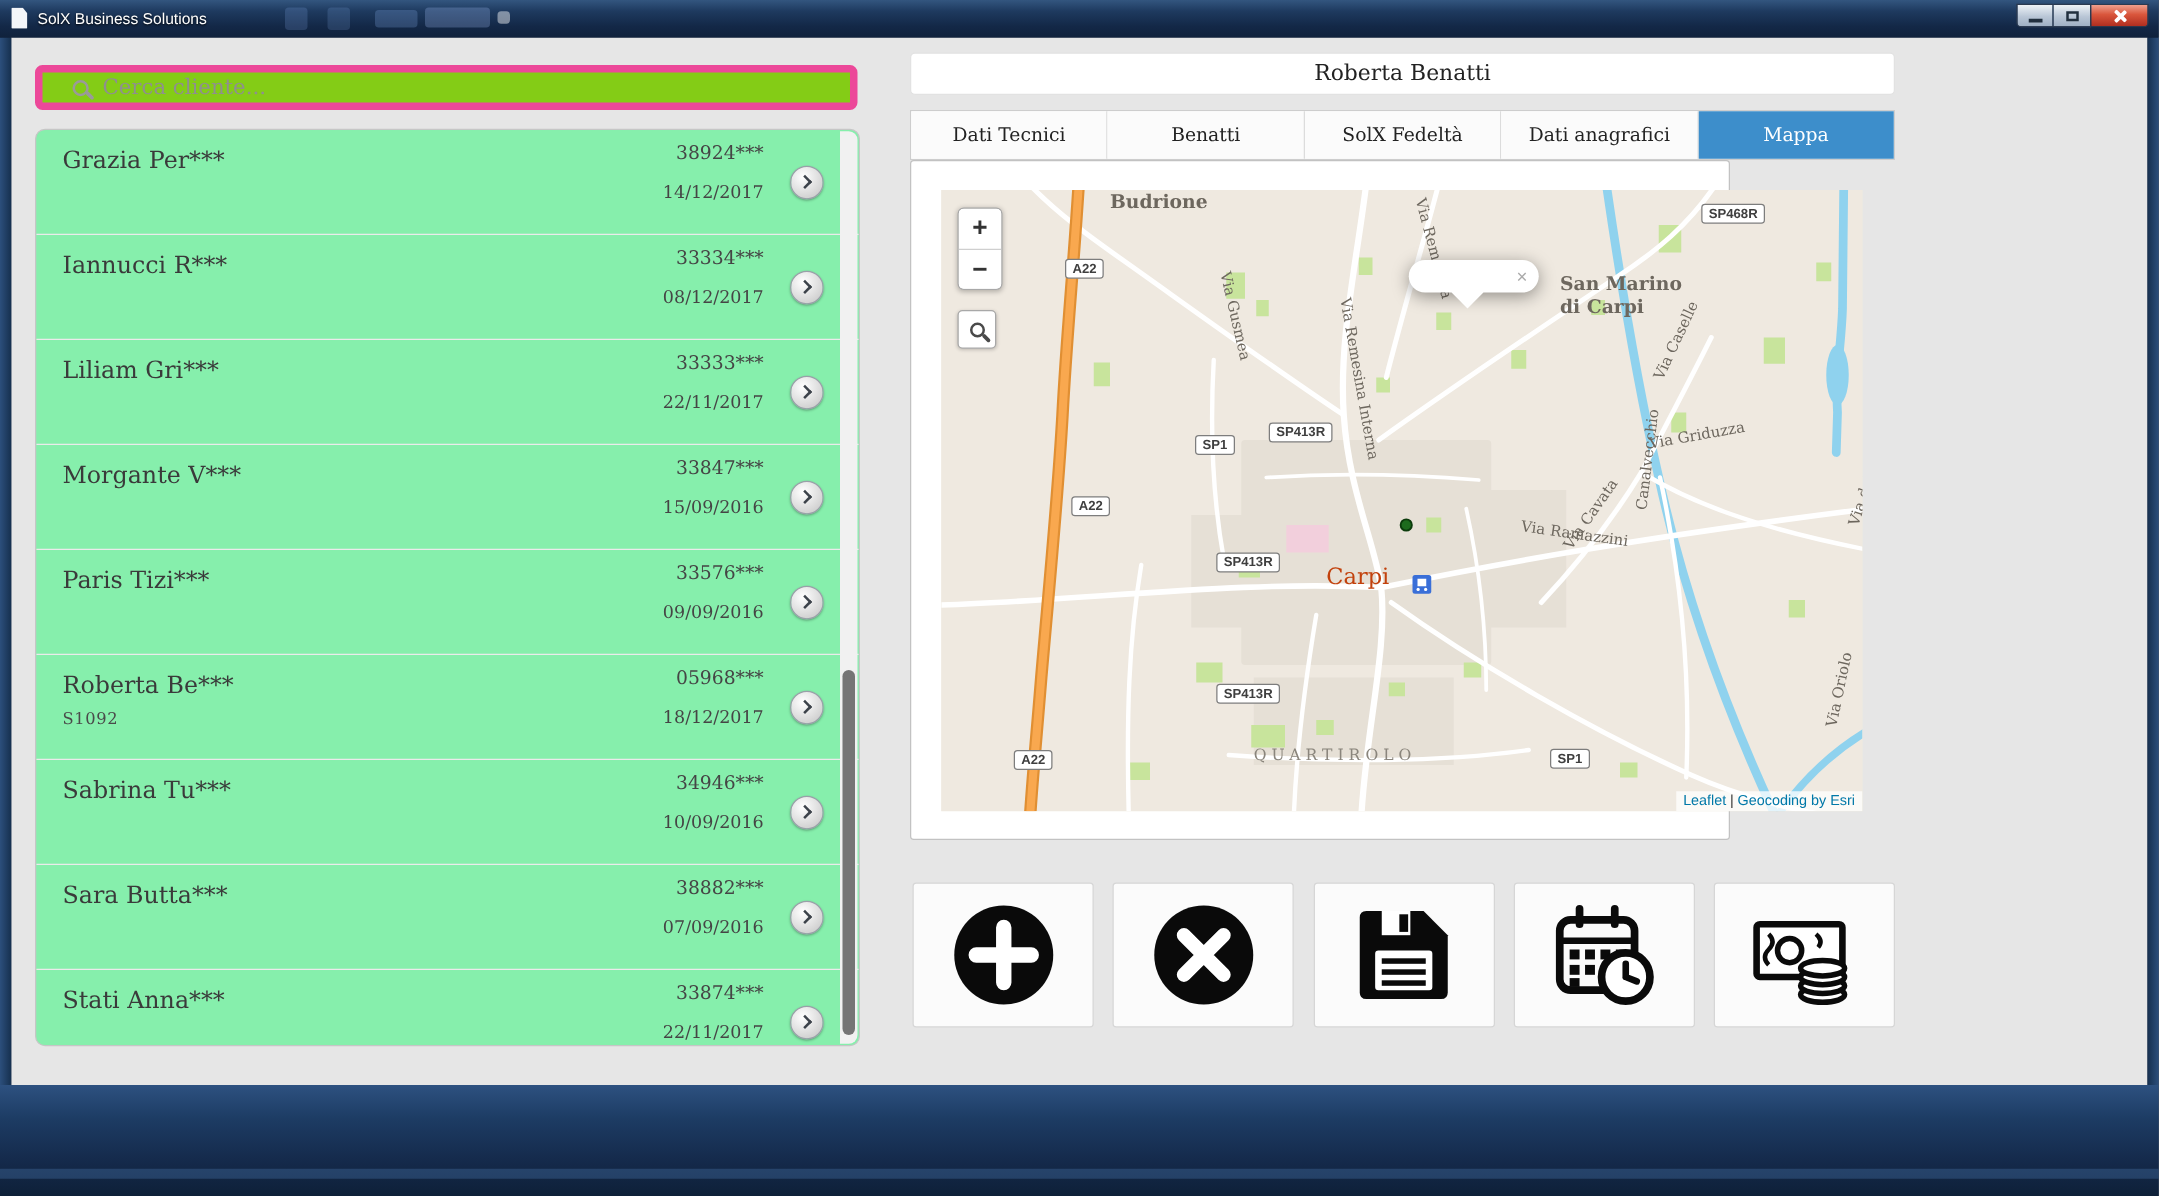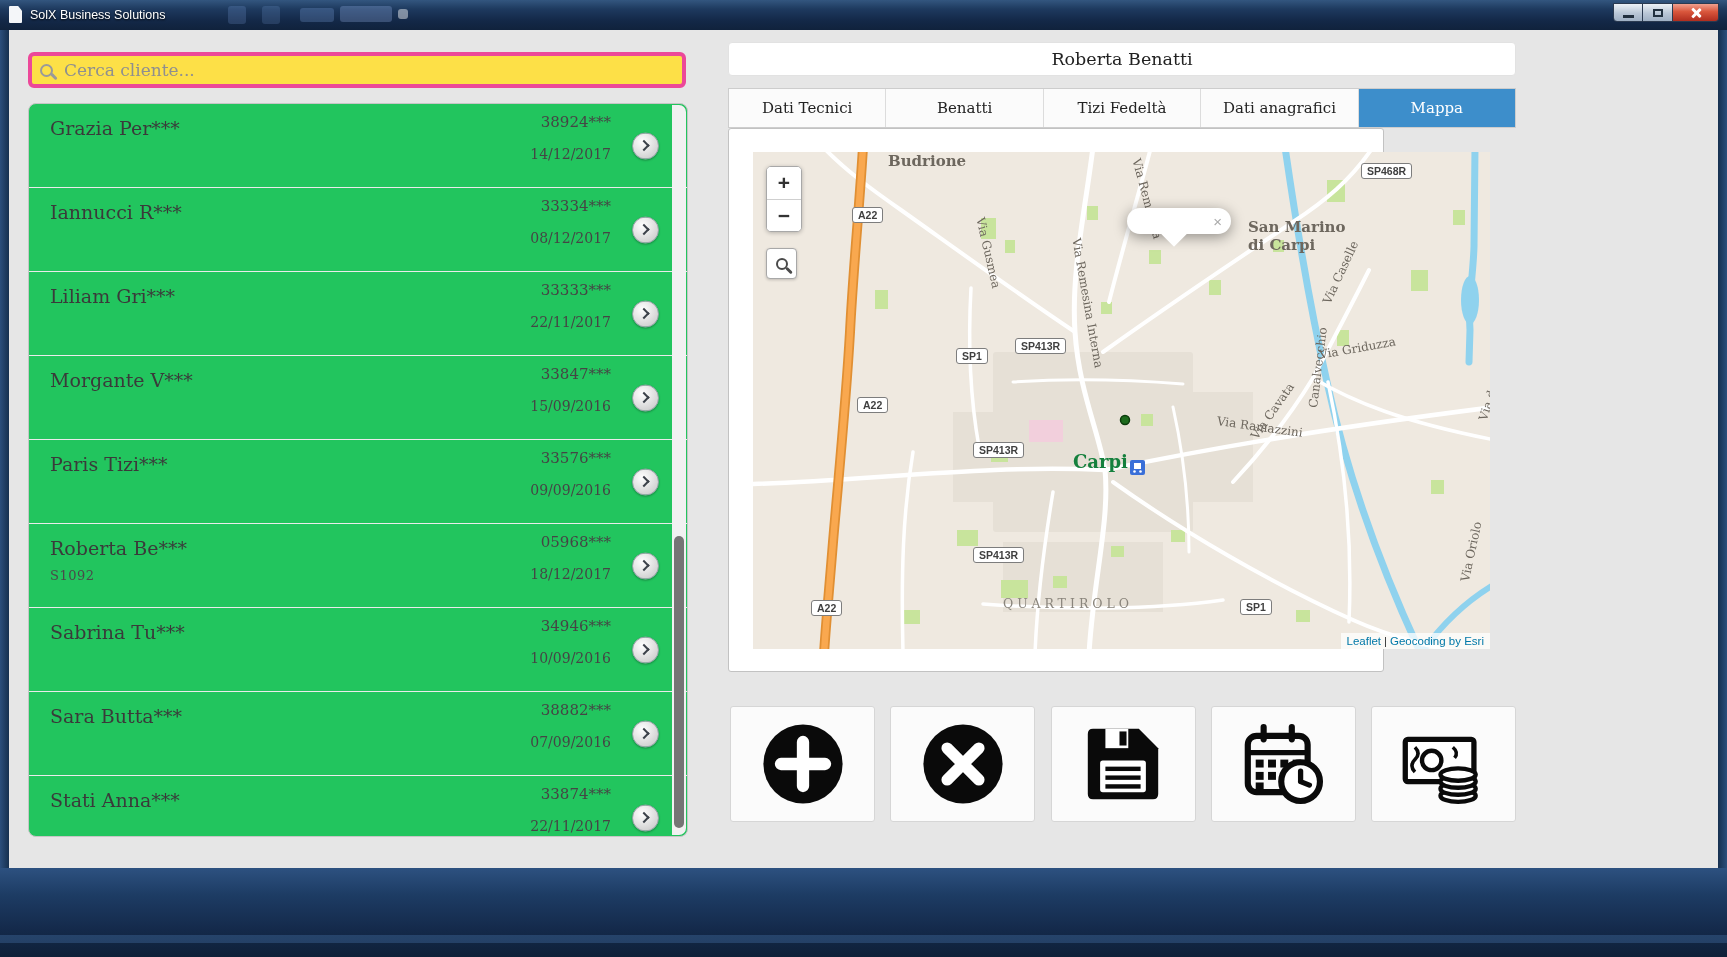--- a/index.html
+++ b/index.html
@@ -31,28 +31,28 @@
 
   .frame-l { position:absolute; left:0; top:30px; bottom:89px; width:9px; background:linear-gradient(90deg,#2c4f7c,#16304f); z-index:40; }
   .frame-r { position:absolute; right:0; top:30px; bottom:89px; width:9px; background:linear-gradient(270deg,#2c4f7c,#16304f); z-index:40; }
   .frame-b { position:absolute; left:0; right:0; bottom:0; height:89px;
     background:linear-gradient(180deg,#2d5180 0%,#1d3c64 30%,#14294a 70%,#0e2038 100%); z-index:40; }
   .frame-b::after { content:""; position:absolute; left:0; right:0; bottom:14px; height:8px; background:rgba(96,150,214,.25); }
 
   .content { position:absolute; left:9px; right:9px; top:30px; bottom:89px; background:#e6e6e6; z-index:10; }
 
   
-  .search-box { position:absolute; left:19px; top:22px; width:658px; height:36px; background:#fde047;
-    border:4px solid #ec4899; border-radius:6px; display:flex; align-items:center; padding:0 8px; gap:11px; }
+  .search-box { position:absolute; left:19px; top:22px; width:658px; height:36px; background:#84cc16;
+    border:6px solid #ec4899; border-radius:6px; display:flex; align-items:center; padding:0 24px; gap:11px; }
   .mag { width:13px; height:13px; border:2px solid #9a9a9a; border-radius:50%; position:relative; flex:0 0 auto; }
   .mag::after { content:""; position:absolute; width:8px; height:2.5px; background:#9a9a9a; right:-7px; bottom:-3px; transform:rotate(45deg); border-radius:2px; }
   .search-box input { flex:1; border:none; outline:none; font:17px "DejaVu Serif",serif; color:#333; background:transparent; }
   .search-box input::placeholder { color:#8f8f8f; }
 
-  .client-list { position:absolute; left:19px; top:73px; width:660px; height:734px; background:#22c55e;
+  .client-list { position:absolute; left:19px; top:73px; width:660px; height:734px; background:#86efac;
     border:1px solid #c6c6c6; border-radius:8px; overflow:hidden; }
   .row { position:relative; height:84px; border-bottom:1px solid #ebebeb; }
   .row-name { position:absolute; left:21px; top:13px; font-size:19px; color:#3a3a3a; }
   .row-sub  { position:absolute; left:21px; top:44px; font-size:13px; color:#4a4a4a; letter-spacing:.5px; }
   .row-code { position:absolute; right:76px; top:9px;  font-size:15px; color:#454545; }
   .row-date { position:absolute; right:76px; top:42px; font-size:14px; color:#454545; }
   .chev { position:absolute; right:28px; top:50%; transform:translateY(-50%); width:27px; height:27px; border-radius:50%;
     background:radial-gradient(circle at 38% 32%, #ffffff, #dedede 55%, #c2c2c2); border:1.5px solid #99a0a8;
     box-shadow:0 1px 2px rgba(0,0,0,.3); display:flex; align-items:center; justify-content:center; }
   .chev-glyph { width:8px; height:8px; border-top:2.5px solid #3c424a; border-right:2.5px solid #3c424a; transform:rotate(45deg); margin-left:-3px; }
@@ -71,21 +71,21 @@
   .tab.active { background:#3d8ecb; color:#fff; }
 
   .map-box { position:absolute; left:719px; top:98px; width:656px; height:544px; background:#fff;
     border:1px solid #c2c2c2; border-radius:3px; }
   .map { position:absolute; left:24px; top:23px; width:737px; height:497px; background:#efe9e0; overflow:hidden; }
   .map svg.map-art { position:absolute; left:0; top:0; }
 
   .town { position:absolute; color:#6d675e; z-index:2; white-space:nowrap; }
   .town-budrione { left:135px; top:0px; font-size:15px; font-weight:bold; }
   .town-sanmarino { left:495px; top:66px; font-size:15px; font-weight:bold; line-height:18px; }
-  .town-carpi { left:320px; top:299px; font-size:18px; font-weight:bold; color:#15803d; }
+  .town-carpi { left:308px; top:299px; font-size:18px; font-weight:normal; color:#c2410c; }
   .town-quartirolo { left:250px; top:444px; font-size:12.5px; letter-spacing:4px; color:#8a857c; }
   .street { position:absolute; color:#6d675e; font-size:12px; white-space:nowrap; transform-origin:left top; z-index:2; }
   .shield { position:absolute; background:#fff; border:1.5px solid #7d7d7d; border-radius:3px;
     font:bold 10.5px "Liberation Sans",sans-serif; color:#3f3f3f; padding:1px 5px; z-index:2; white-space:nowrap; }
 
   .map-zoom { position:absolute; left:13px; top:14px; width:36px; background:#fff; border:1px solid #a8a8a8;
     border-radius:5px; overflow:hidden; z-index:5; box-shadow:0 1px 4px rgba(0,0,0,.25); }
   .zoom-btn { width:100%; height:32px; display:flex; align-items:center; justify-content:center;
     font:bold 21px "Liberation Sans",sans-serif; color:#333; background:#fff; }
   .zoom-btn + .zoom-btn { border-top:1px solid #cfcfcf; }
@@ -232,21 +232,21 @@
     <div class="vscroll">
       <div class="vthumb"></div>
     </div>
   </div>
 
   <div class="cust-header">Roberta Benatti</div>
 
   <div class="tabs">
     <div class="tab">Dati Tecnici</div>
     <div class="tab">Benatti</div>
-    <div class="tab">Tizi Fedeltà</div>
+    <div class="tab">SolX Fedeltà</div>
     <div class="tab">Dati anagrafici</div>
     <div class="tab active">Mappa</div>
   </div>
 
   <div class="map-box">
     <div class="map">
 
       <svg class="map-art" width="737" height="497" viewBox="0 0 737 497">
         <rect width="737" height="497" fill="#efe9e0"></rect>
         <g fill="#e6e0d6">

